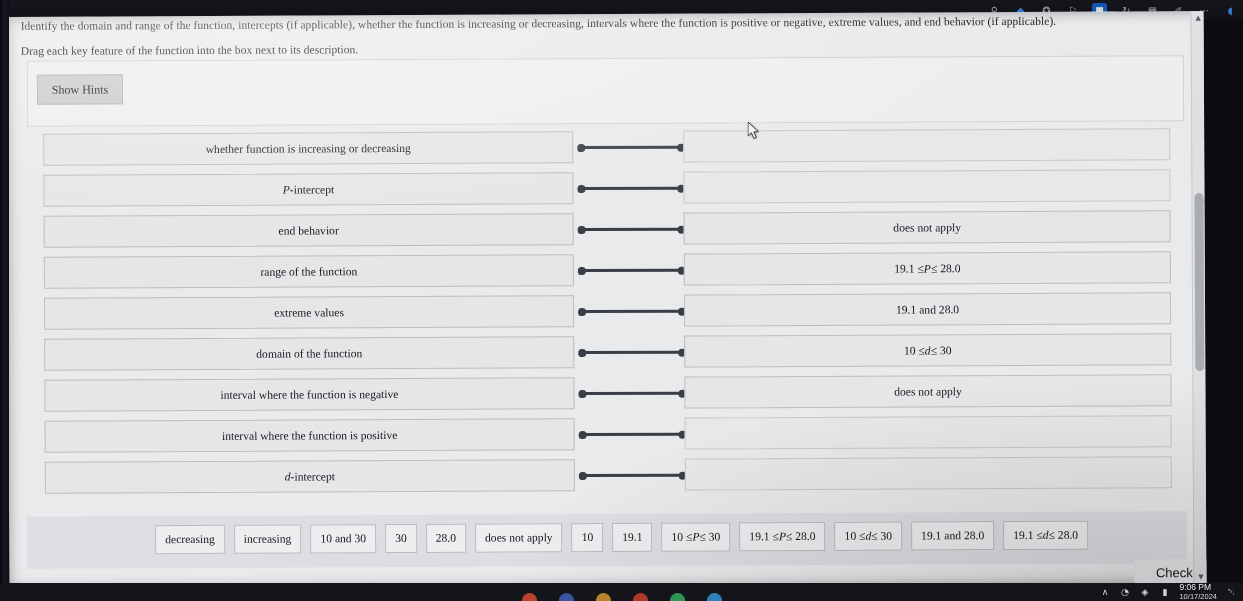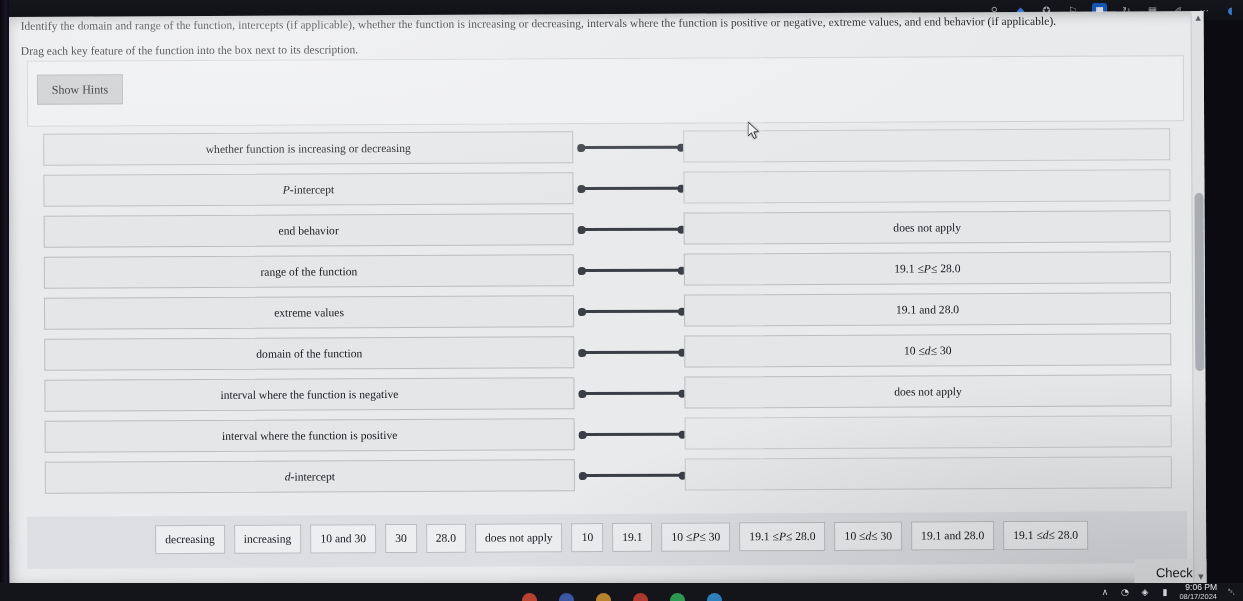--- a/index.html
+++ b/index.html
@@ -193,21 +193,21 @@
     bottom: -7px; display: flex; gap: 22px; align-items: flex-end;
   }
   .tb-app { width: 15px; height: 15px; border-radius: 50%; opacity: .95; }
   .tb-tray {
     position: absolute; right: 6px; bottom: 0;
     display: flex; align-items: center; gap: 9px; height: 18px;
     color: #d6d8dd; font-size: 7.5px;
     font-family: "DejaVu Sans", sans-serif;
   }
   .tb-ico { width: 11px; height: 11px; display:flex; align-items:center; justify-content:center; font-size: 9px; color:#cfd2d8; }
-  .clock { text-align: right; line-height: 1.05; font-size: 8.5px; color: #e6e8ec;
+  .clock { text-align: left; line-height: 1.05; font-size: 8.5px; color: #e6e8ec;
            font-family: "Liberation Sans", sans-serif; }
   .clock .dt { font-size: 7.5px; opacity: .9; }
 
   .bezel-left {
     position: absolute; left: 0; top: 0; width: 9px; height: 601px;
     background: linear-gradient(90deg,#07070b 0%, #1a1626 60%, #0d0d13 100%);
   }
 </style>
 </head>
 <body>
@@ -367,19 +367,19 @@
         <span class="tb-app" style="background: rgb(47, 158, 85);"></span>
         <span class="tb-app" style="background: rgb(47, 134, 196);"></span>
       </div>
     <div class="tb-tray">
       <span class="tb-ico">∧</span>
       <span class="tb-ico">◔</span>
       <span class="tb-ico">◈</span>
       <span class="tb-ico">▮</span>
       <span class="clock">
         <span>9:06 PM</span><br>
-        <span class="dt">08/17/2024</span>
+        <span class="dt">10/17/2024</span>
       </span>
       <span class="tb-ico">␇</span>
     </div>
   </div>
 
 </div>
 
 </body></html>

